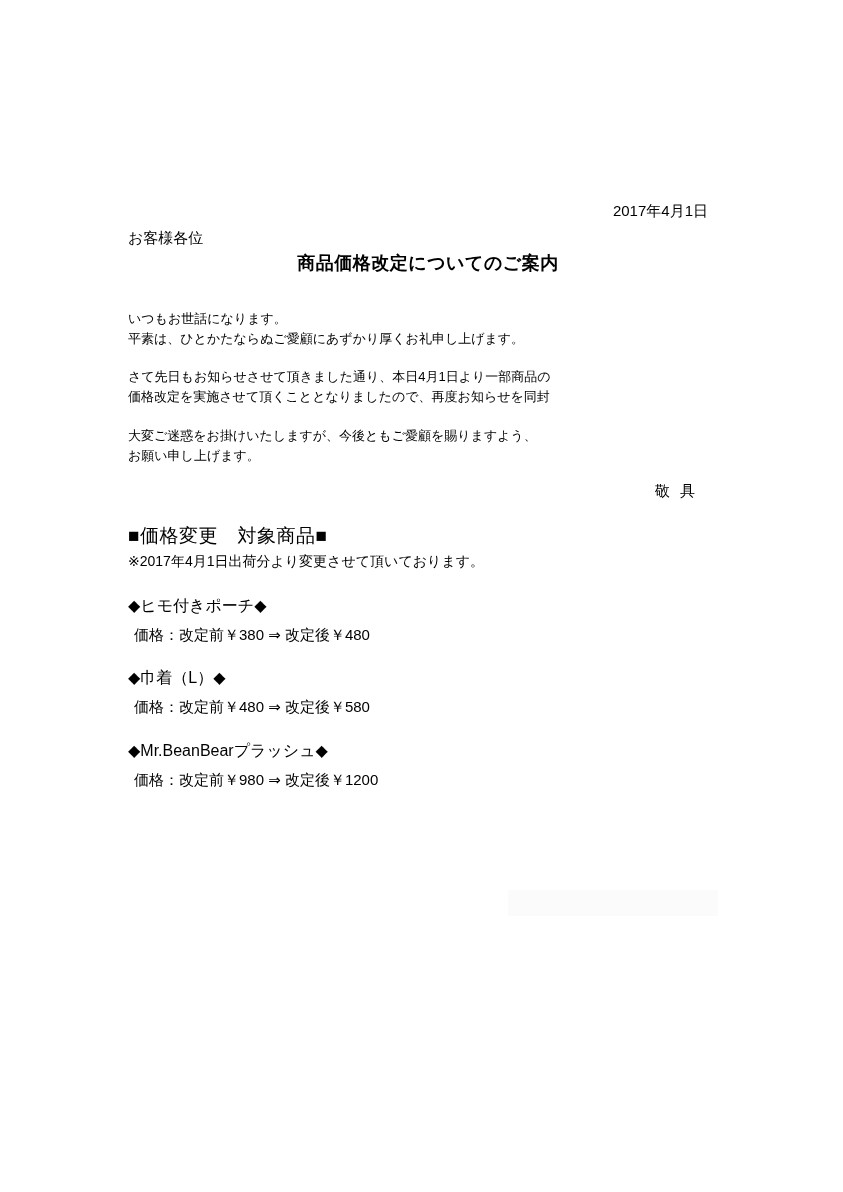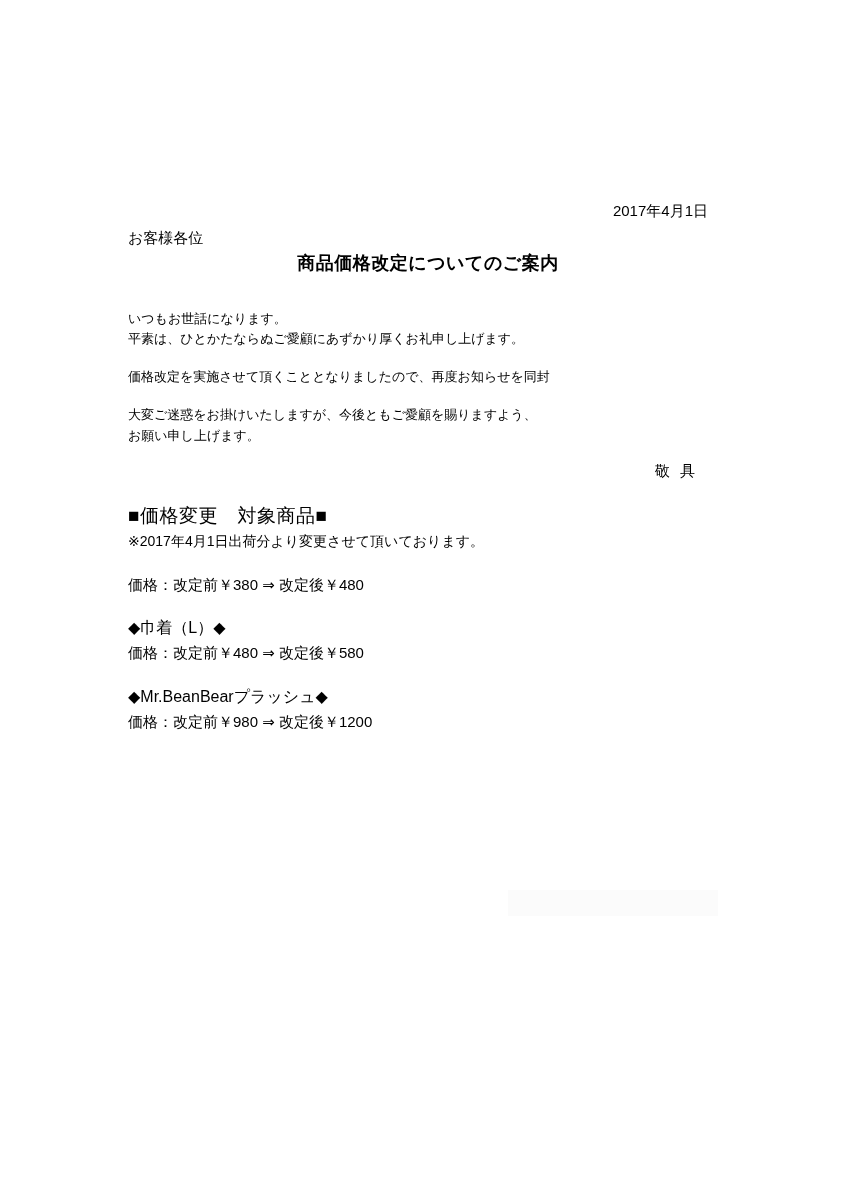--- a/index.html
+++ b/index.html
@@ -79,21 +79,21 @@
     margin: 0 0 20px 0;
   }
   .item-name {
     font-size: 16px;
     line-height: 1.5;
     margin: 0 0 2px 0;
   }
   .item-price {
     font-size: 15px;
     line-height: 1.5;
-    margin: 0;
+    margin: 6px;
   }
   .faint-block {
     position: absolute;
     left: 508px;
     top: 890px;
     width: 210px;
     height: 26px;
     background: #fbfbfb;
   }
 </style>
@@ -109,34 +109,36 @@
     <p class="addressee">お客様各位</p>
 
     <h1 class="doc-title">商品価格改定についてのご案内</h1>
 
     <div class="para">
       <div>いつもお世話になります。</div>
       <div>平素は、ひとかたならぬご愛顧にあずかり厚くお礼申し上げます。</div>
     </div>
 
     <div class="para">
+      <div>さて先日もお知らせさせて頂きました通り、本日4月1日より一部商品の</div>
       <div>価格改定を実施させて頂くこととなりましたので、再度お知らせを同封</div>
     </div>
 
     <div class="para tight">
       <div>大変ご迷惑をお掛けいたしますが、今後ともご愛顧を賜りますよう、</div>
       <div>お願い申し上げます。</div>
     </div>
 
     <p class="closing">敬 具</p>
 
     <h2 class="section-head">■価格変更　対象商品■</h2>
     <p class="section-note">※2017年4月1日出荷分より変更させて頂いております。</p>
 
     <div class="item">
+      <p class="item-name">◆ヒモ付きポーチ◆</p>
       <p class="item-price">価格：改定前￥380 ⇒ 改定後￥480</p>
     </div>
 
     <div class="item">
       <p class="item-name">◆巾着（L）◆</p>
       <p class="item-price">価格：改定前￥480 ⇒ 改定後￥580</p>
     </div>
 
 
     <div class="item">

